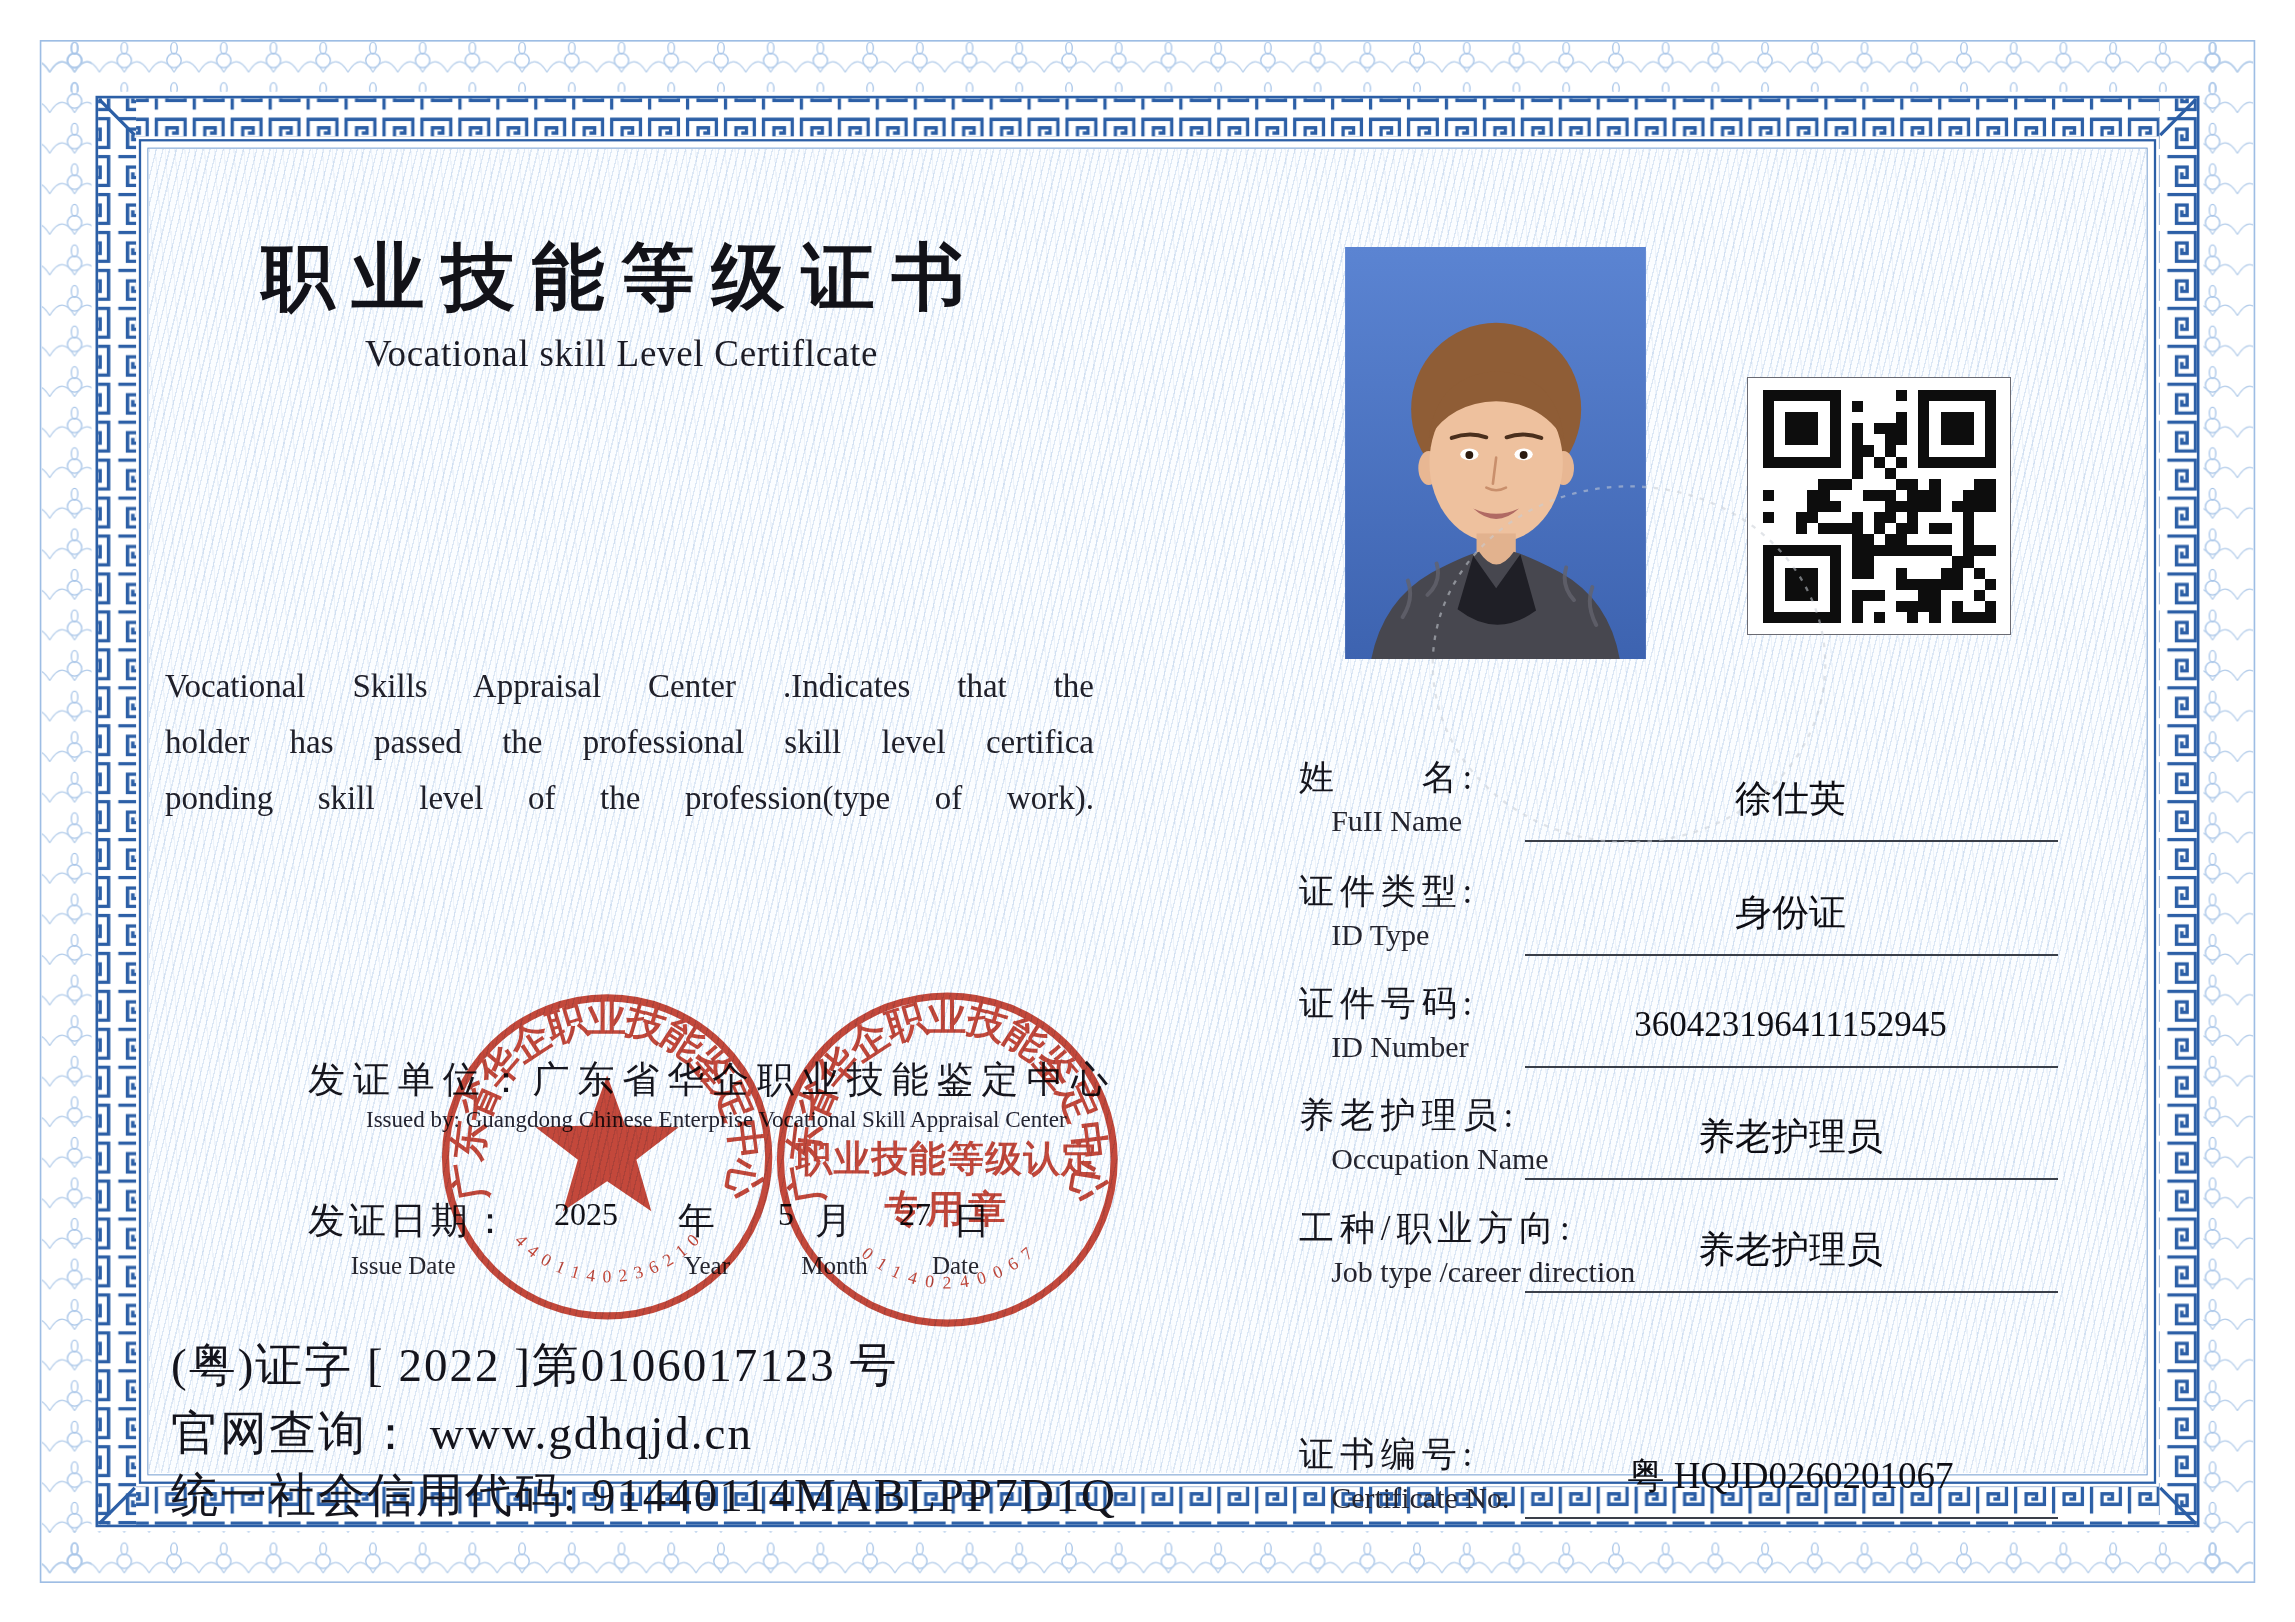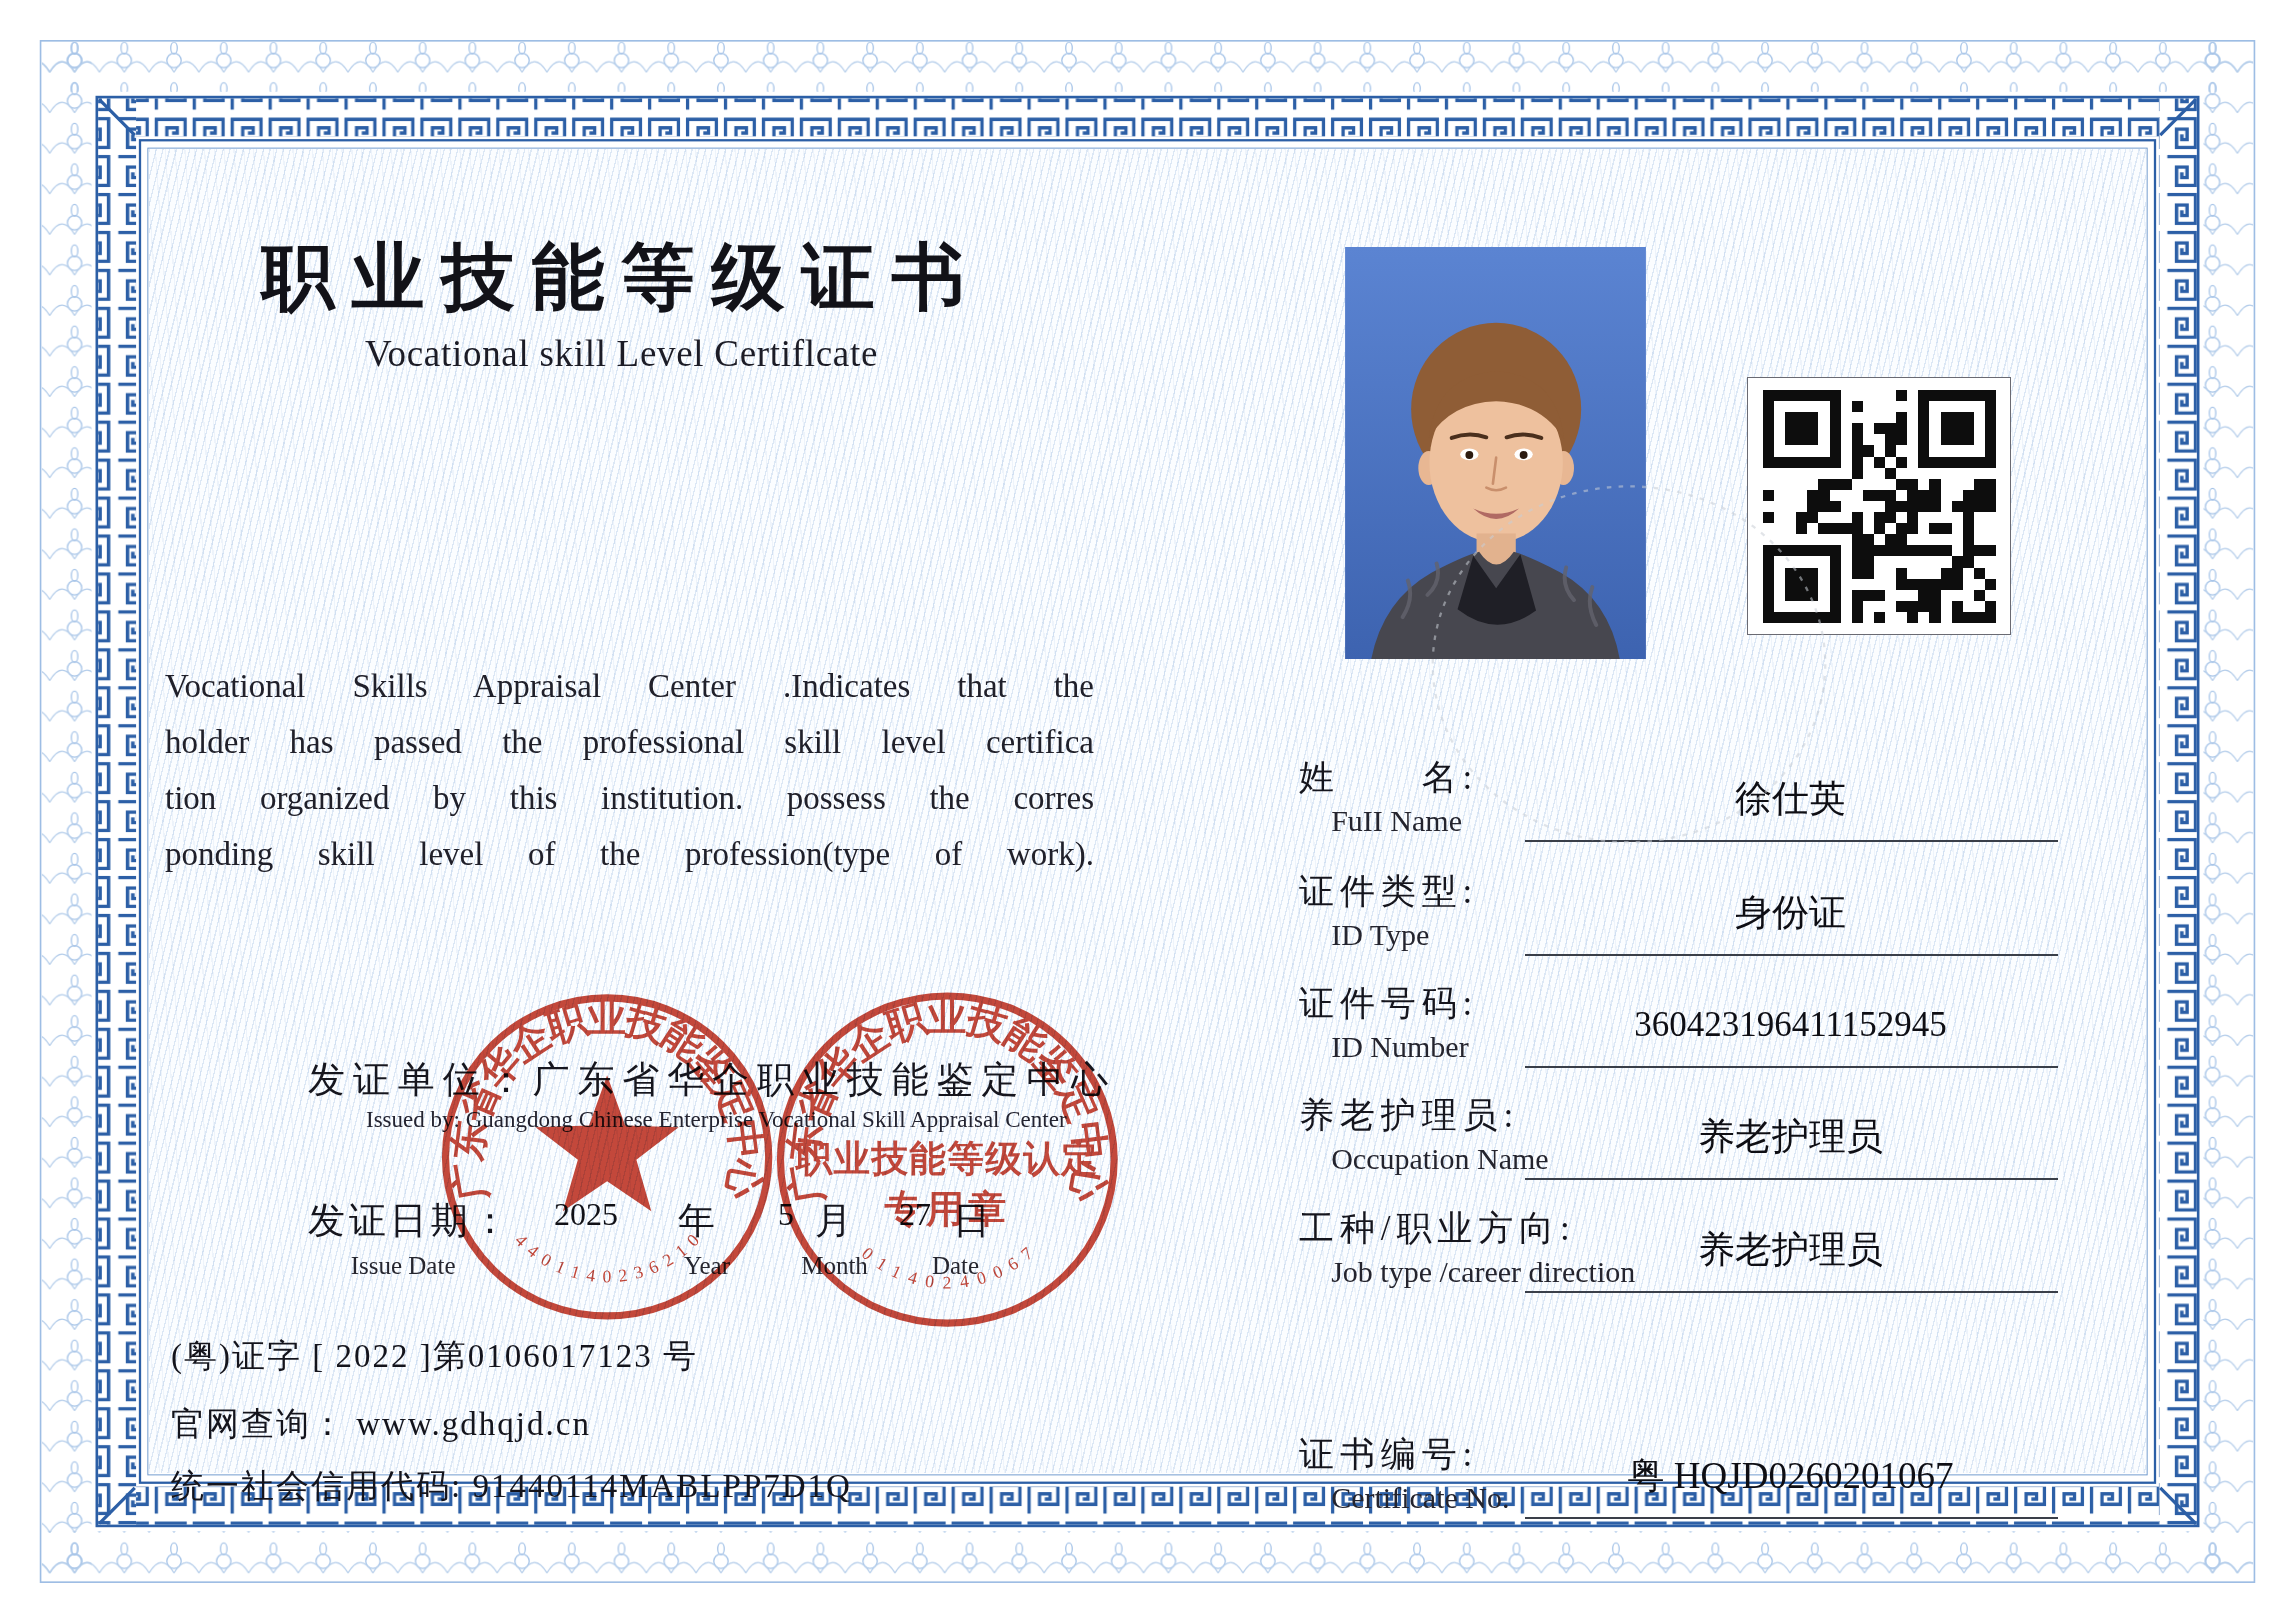--- a/index.html
+++ b/index.html
@@ -24,21 +24,21 @@
   .para-zh .ln.last{text-align-last:left;}
   .para-en{left:165px;top:658px;width:929px;font-size:33px;line-height:56px;color:#20202a;}
   .para-en .ln{text-align:justify;text-align-last:justify;}
   .para-en .ln.first{text-indent:92px;}
   .issuer-zh{left:308px;top:1055px;font-size:37px;letter-spacing:7.9px;color:#16161e;white-space:nowrap;}
   .issuer-en{left:366px;top:1107px;font-size:23px;color:#232330;white-space:nowrap;}
   .daterow{left:308px;top:1196px;width:851px;height:131px;}
   .daterow .zh{font-size:37px;color:#16161e;letter-spacing:3.9px;}
   .daterow .num{font-size:32px;color:#101016;text-align:center;}
   .daterow .en{font-size:25px;color:#26262f;text-align:center;top:56px;}
-  .footer-ln{left:171px;font-size:33px;letter-spacing:2px;color:#14141c;white-space:nowrap;}
+  .footer-ln{left:171px;font-size:47px;letter-spacing:2px;color:#14141c;white-space:nowrap;}
   
   .field-row{position:absolute;left:1299px;width:792px;height:113px;}
   .f-zh{position:absolute;left:0;top:0;font-size:35px;letter-spacing:5.9px;color:#15151d;white-space:nowrap;}
   .f-en{position:absolute;left:9.2px;top:50px;font-size:30px;color:#24242e;white-space:nowrap;margin-left:23px;}
   .f-val{position:absolute;left:226px;top:7.9px;width:531px;height:73px;line-height:73px;
          text-align:center;font-size:37px;color:#0e0e14;white-space:nowrap;}
   .f-line{position:absolute;left:226px;top:86px;width:533px;height:2px;background:#3a3f49;}
   
   .photo{left:1345px;top:247px;width:301px;height:412px;}
   .qr{left:1747px;top:377px;width:264px;height:258px;background:#ffffff;border:1.3px solid #6a6a72;
@@ -84,21 +84,20 @@
     <rect x="226" y="226" width="3056" height="2028" fill="none" stroke="#6f9ace" stroke-width="1.5"></rect>
   </svg>
 
   <div class="abs title-zh">职业技能等级证书</div>
   <div class="abs title-en">Vocational skill Level Certiflcate</div>
 
 
   <div class="abs para-en">
     <div class="ln">Vocational Skills Appraisal Center .Indicates that the</div>
     <div class="ln">holder has passed the professional skill level certifica</div>
-    <div class="ln">tion organized by this institution. possess the corres</div>
     <div class="ln">ponding skill level of the profession(type of work).</div>
   </div>
 
   <div class="abs issuer-zh">发证单位：广东省华企职业技能鉴定中心</div>
   <div class="abs issuer-en">Issued by: Guangdong Chinese Enterprise Vocational Skill Appraisal Center</div>
 
   <div class="abs daterow">
     <span class="abs zh" style="left:0;top:0;">发证日期：</span>
     <span class="abs num" style="left:216px;top:0;width:124px;">2025</span>
     <span class="abs zh" style="left:370px;top:0;">年</span>

